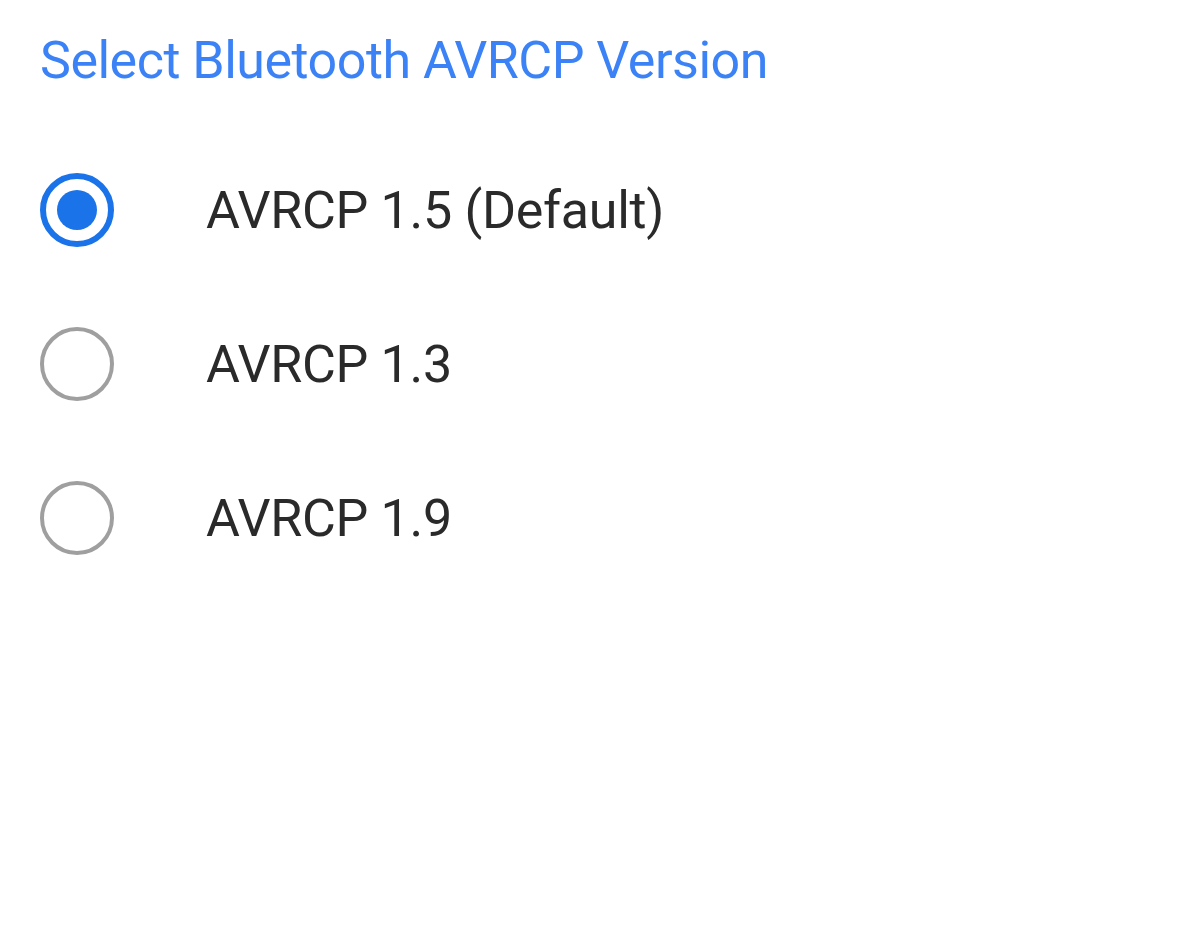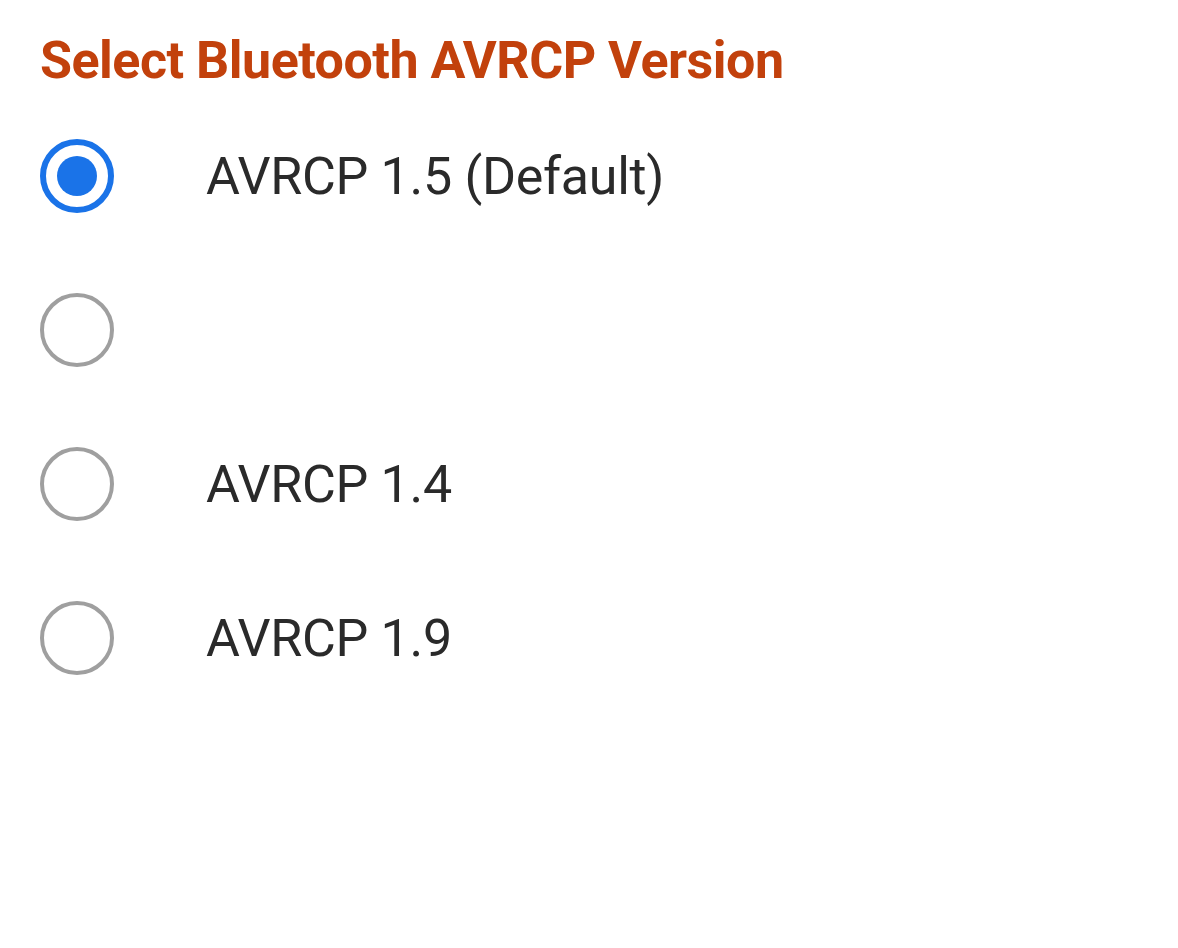--- a/index.html
+++ b/index.html
@@ -11,23 +11,23 @@
     body {
       font-family: -apple-system, BlinkMacSystemFont, 'Segoe UI', Roboto, Helvetica, Arial, sans-serif;
       background: #ffffff;
       width: 1178px;
       height: 948px;
       padding: 30px 40px;
     }
 
     .dialog-title {
       font-size: 52px;
-      font-weight: 700;
-      color: #c2410c;
-      margin-bottom: 48px;
+      font-weight: 400;
+      color: #3b82f6;
+      margin-bottom: 82px;
       letter-spacing: -0.5px;
     }
 
     .option-list {
       display: flex;
       flex-direction: column;
       gap: 80px;
     }
 
     .option-item {
@@ -82,28 +82,23 @@
     <span class="radio-outer selected">
       <span class="radio-inner"></span>
     </span>
     <span class="option-label">AVRCP 1.5 (Default)</span>
   </div>
 
   <div class="option-item">
     <span class="radio-outer">
       
     </span>
+    <span class="option-label">AVRCP 1.3</span>
   </div>
 
-  <div class="option-item">
-    <span class="radio-outer">
-      
-    </span>
-    <span class="option-label">AVRCP 1.4</span>
-  </div>
 
   <div class="option-item">
     <span class="radio-outer">
       
     </span>
     <span class="option-label">AVRCP 1.9</span>
   </div>
 
 </div>
 

